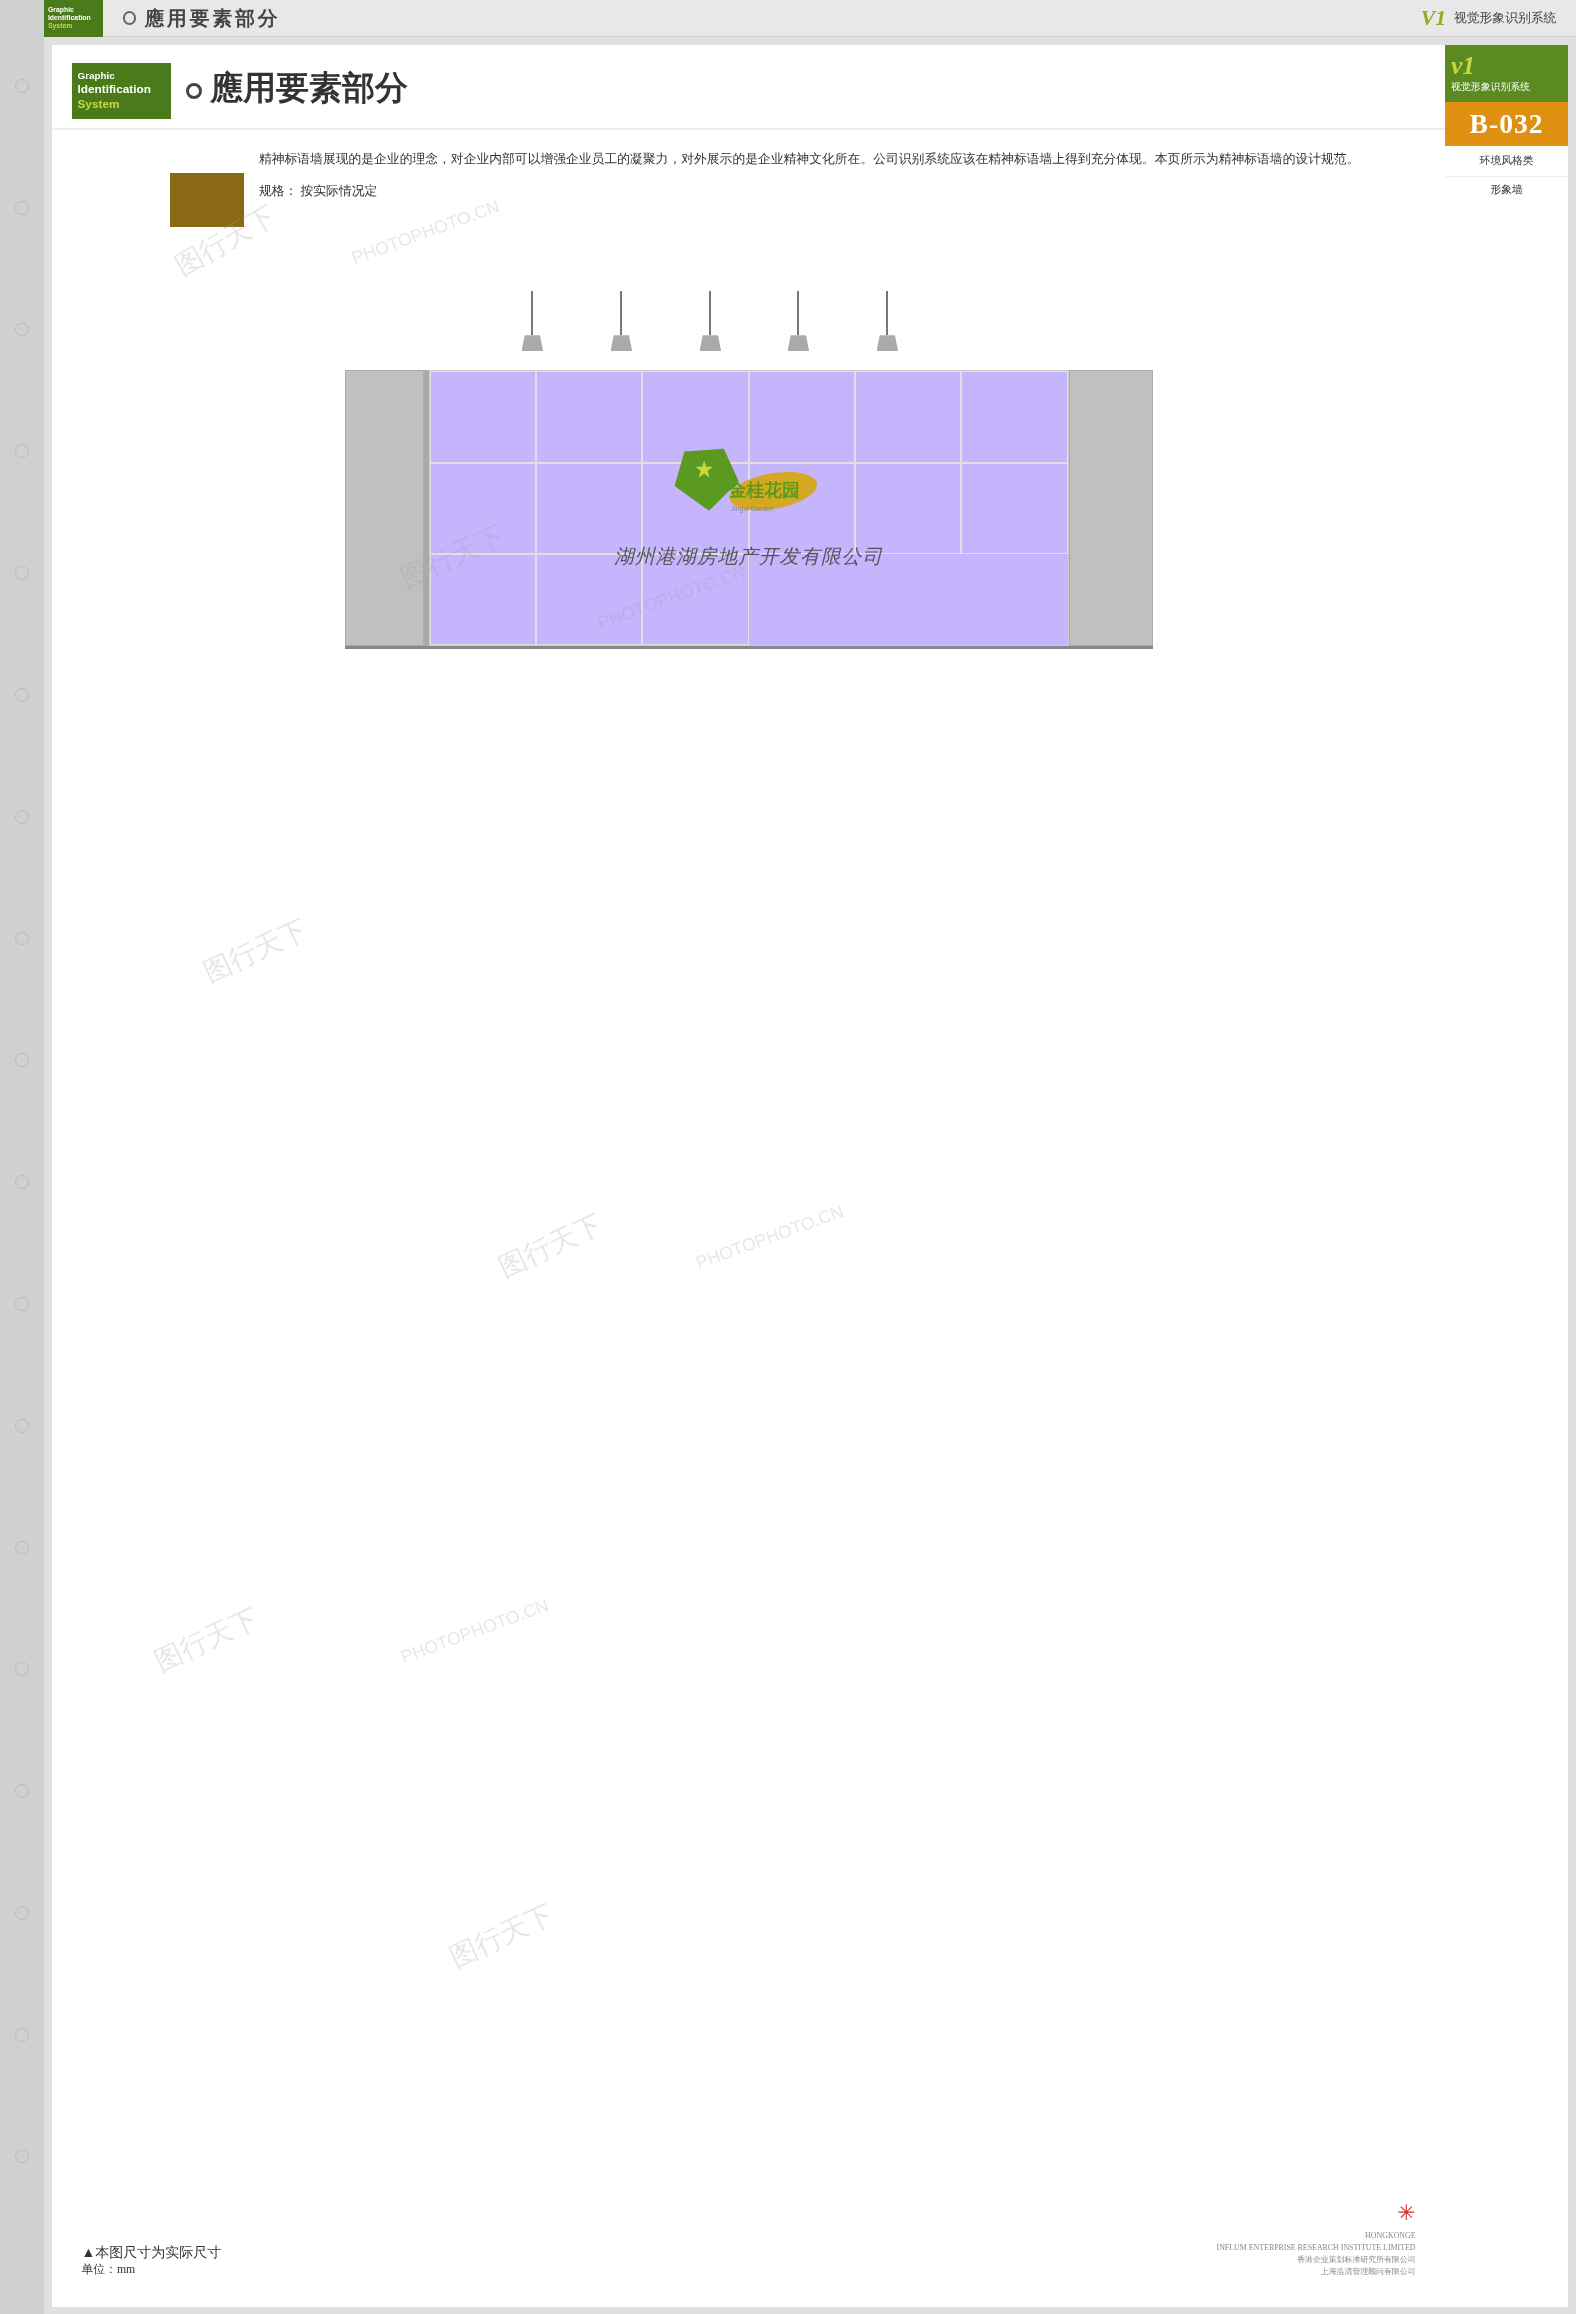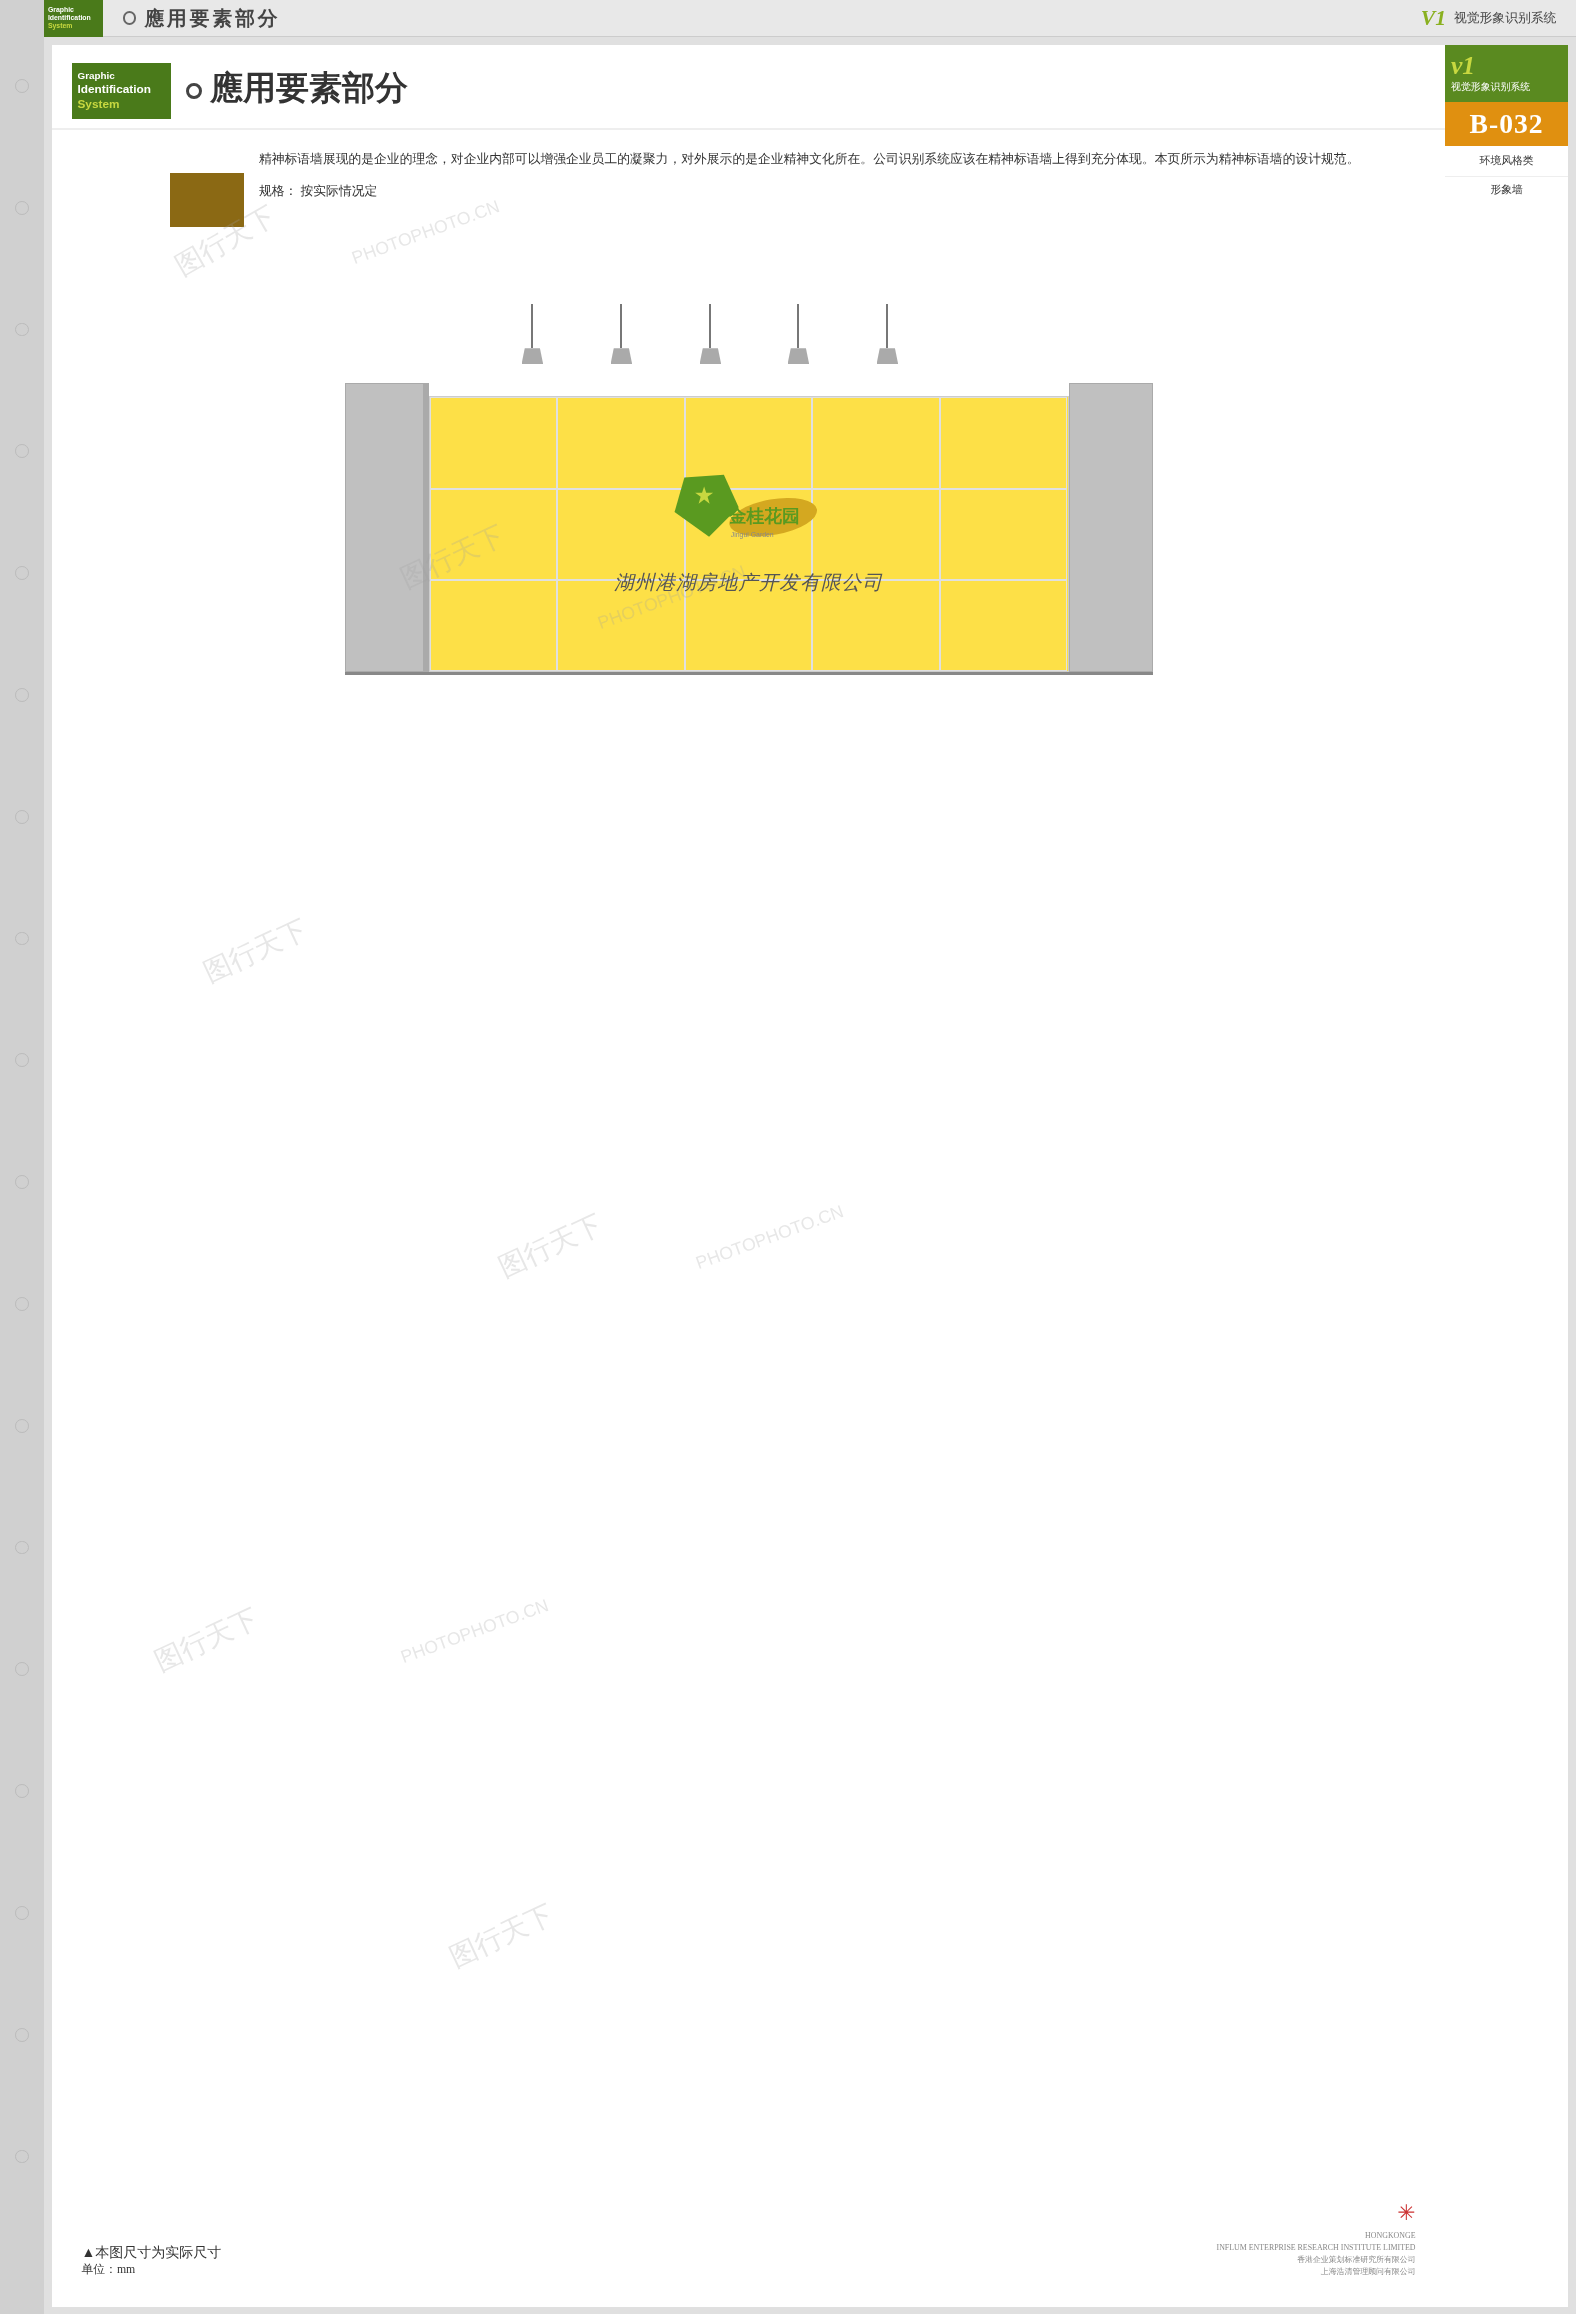--- a/index.html
+++ b/index.html
@@ -120,21 +120,21 @@
             <span style="font-size:33px;font-weight:bold;color:#333;font-family:'SimHei',sans-serif;">應用要素部分</span>
           </div>
         </div>
 
         <div style="position:absolute;left:118px;top:128px;width:74px;height:54px;background:#8b6914;z-index:2;"></div>
 
         <div style="padding:17.7px 39px 9.9px 207px;font-size:12.8px;color:#333;line-height:1.85;font-family:'SimSun',serif;position:relative;z-index:3;">
           <div style="margin-bottom:8px;">
             <span>精神标语墙展现的是企业的理念，对企业内部可以增强企业员工的凝聚力，对外展示的是企业精神文化所在。公司识别系统应该在精神标语墙上得到充分体现。本页所示为精神标语墙的设计规范。</span>
           </div>
-          <div style="margin-bottom:13px;">
+          <div style="margin-bottom:0;">
             <span>规格：</span>
             <span>按实际情况定</span>
           </div>
         </div>
 
         <div style="padding:39px 29.6px; margin-top:39px; position:relative;">
 
           <div style="display:flex; justify-content:center; margin-bottom:0;">
             <div style="position:relative; width:690px; height:79px;">
 
@@ -161,21 +161,21 @@
             </div>
           </div>
 
           <div style="display:flex; justify-content:center; align-items:stretch;">
 
             <div style="width:84px;background:#c0c0c0;min-height:276px;position:relative;border:1px solid #aaa;">
 
               <div style="position:absolute;right:0;top:0;bottom:0;width:4.9px;background:#aaa;"></div>
             </div>
 
-            <div style="width:640px;min-height:276px;border:1px solid #ccc;background:#fde047;display:grid;grid-template-columns:repeat(5,1fr);grid-template-rows:repeat(3,1fr);position:relative;margin-top:13px;">
+            <div style="width:640px;min-height:276px;border:1px solid #ccc;background:#c4b5fd;display:grid;grid-template-columns:repeat(6,1fr);grid-template-rows:repeat(3,1fr);position:relative;">
 
               <div style="border:1px solid #e0e0e0;"></div>
               <div style="border:1px solid #e0e0e0;"></div>
               <div style="border:1px solid #e0e0e0;"></div>
               <div style="border:1px solid #e0e0e0;"></div>
               <div style="border:1px solid #e0e0e0;"></div>
               <div style="border:1px solid #e0e0e0;"></div>
               <div style="border:1px solid #e0e0e0;"></div>
               <div style="border:1px solid #e0e0e0;"></div>
               <div style="border:1px solid #e0e0e0;"></div>

